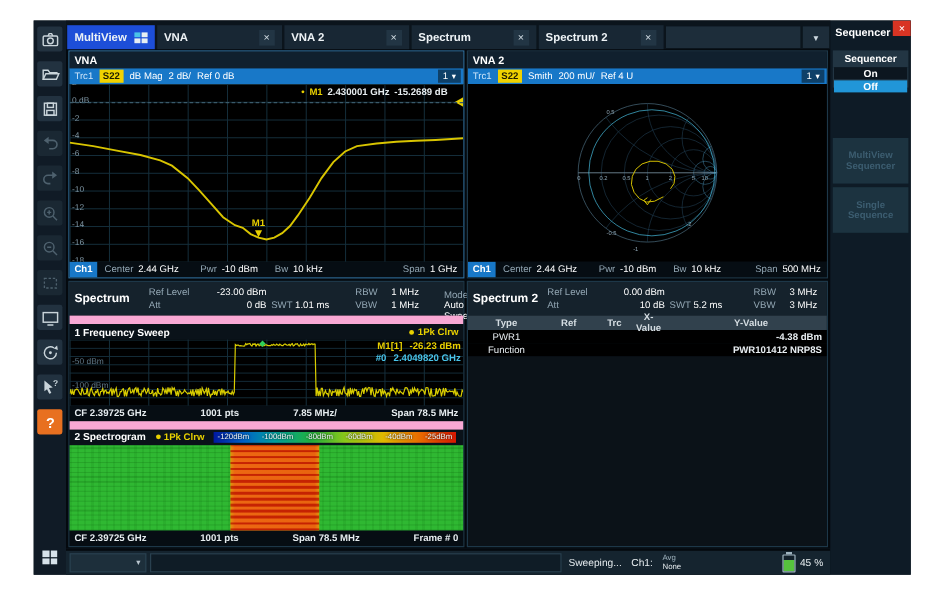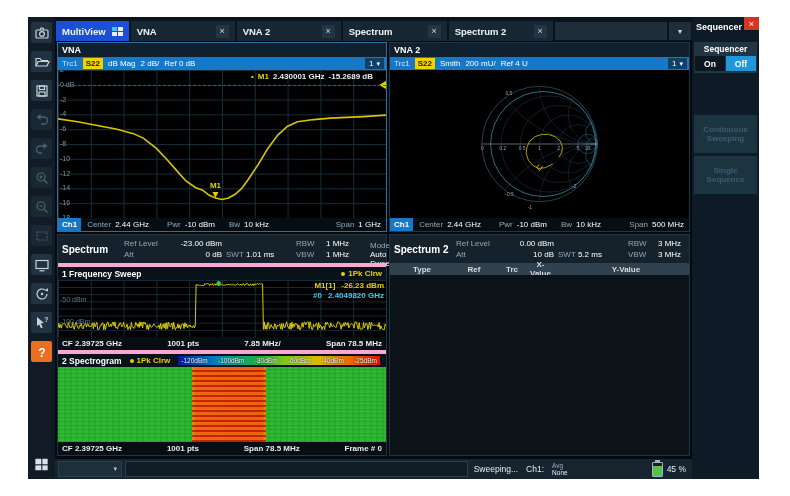--- a/index.html
+++ b/index.html
@@ -66,21 +66,21 @@
   .fg{display:flex;}
   
   .spec-header{height:26px;background:#15222c;display:flex;align-items:center;flex:none;padding:1px 4px;gap:6px;}
   .spec-title{font-size:10px;font-weight:bold;color:#fff;width:56px;flex:none;}
   .spec-info{flex:1;display:grid;grid-template-columns:40px 54px 66px 26px 40px 1fr;
              grid-auto-rows:11px;font-size:8px;align-items:center;column-gap:4px;}
   .si-l{color:#93a7b4;}
   .si-v{color:#fff;}
   .si-r{text-align:right;}
   .view-bar{height:13px;background:#0a1219;display:flex;align-items:center;font-size:8.5px;color:#fff;
-            font-weight:bold;padding:0 4px;gap:8px;flex:none;border-top:4px solid #f9a8d4;}
+            font-weight:bold;padding:0 4px;gap:8px;flex:none;border-top:7px solid #f9a8d4;}
   .trace-label{display:flex;align-items:center;gap:3px;color:#e8d000;font-size:8px;font-weight:bold;}
   .trace-label .dot{width:4px;height:4px;background:#e8d000;border-radius:50%;}
   .ml-auto{margin-left:auto;}
   .spec-plot{background-image:linear-gradient(#142e3b 1px,transparent 1px),
              linear-gradient(90deg,#142e3b 1px,transparent 1px);background-size:10% 12.5%;}
   .spec-ylab{position:absolute;left:2px;font-size:7px;color:#5f7787;transform:translateY(-50%);}
   .spec-markers{position:absolute;top:1px;right:2px;font-size:8px;font-weight:bold;line-height:10px;text-align:right;}
   .spec-markers .row{display:flex;justify-content:flex-end;gap:6px;}
   .diamond{position:absolute;font-size:7px;color:#2fd05a;transform:translate(-50%,-50%);}
   .plot-footer{height:13px;background:#060d13;display:flex;align-items:center;justify-content:space-between;
@@ -106,21 +106,21 @@
   .c-y{width:150px;text-align:right;padding-right:4px;flex:none;font-weight:bold;}
   .mt-rest{flex:1;background:#0b1218;}
   
   .seqpanel{width:63px;background:#0e1b26;flex:none;display:flex;flex-direction:column;position:relative;
             padding:0 2px;}
   .seq-close{position:absolute;top:0;right:0;width:15px;height:13px;background:#d83423;color:#fff;
              font-size:9px;display:flex;align-items:center;justify-content:center;}
   .seq-title{margin:5px 0 10px 2px;font-size:9px;font-weight:bold;color:#fff;}
   .seq-onoff-label{font-size:8.5px;font-weight:bold;color:#fff;text-align:center;height:14px;line-height:14px;
                    background:#223543;}
-  .seq-onoff{display:flex;height:15px;gap:1px;background:#223543;padding:0 1px 2px;}
+  .seq-onoff{display:flex;height:15px;gap:1px;background:#223543;padding:0 1px 2px;flex-direction:column;}
   .seq-on{flex:1;background:#0c161f;color:#fff;font-size:8.5px;font-weight:bold;display:flex;
           align-items:center;justify-content:center;}
   .seq-off{flex:1;background:#2196d8;color:#fff;font-size:8.5px;font-weight:bold;display:flex;
            align-items:center;justify-content:center;}
   .softkey{min-height:34px;background:#1c3340;color:#3c5d70;font-size:8px;font-weight:bold;display:flex;
            align-items:center;justify-content:center;text-align:center;padding:2px;margin-bottom:3px;}
   .softkey.first{margin-top:42px;}
   
   .statusbar{height:20px;background:#15242f;display:flex;align-items:center;flex:none;
              border-top:2px solid #04090e;font-size:8.5px;color:#e6ecef;}
@@ -508,20 +508,34 @@
           </div>
         </div>
         <div class="mtable">
           <div class="mt-head">
             <span class="c-type">Type</span>
             <span class="c-ref">Ref</span>
             <span class="c-trc">Trc</span>
             <span class="c-x">X-Value</span>
             <span class="c-y" style="text-align:center">Y-Value</span>
           </div>
+          <div class="mt-row">
+            <span class="c-type">PWR1</span>
+            <span class="c-ref"></span>
+            <span class="c-trc"></span>
+            <span class="c-x"></span>
+            <span class="c-y">-4.38 dBm</span>
+          </div>
+          <div class="mt-row">
+            <span class="c-type">Function</span>
+            <span class="c-ref"></span>
+            <span class="c-trc"></span>
+            <span class="c-x"></span>
+            <span class="c-y">PWR101412 NRP8S</span>
+          </div>
         </div>
         <div class="mt-rest"></div>
       </section>
     </div>
 
     <div class="statusbar">
       <div class="sb-left">
         <span>▾</span>
       </div>
       <div class="sb-field"></div>
@@ -544,16 +558,16 @@
   <aside class="seqpanel">
     <div class="seq-close">
       <span>×</span>
     </div>
     <div class="seq-title">Sequencer</div>
     <div class="seq-onoff-label">Sequencer</div>
     <div class="seq-onoff">
       <span class="seq-on">On</span>
       <span class="seq-off">Off</span>
     </div>
-    <div class="softkey first">Continuous Sweeping</div>
+    <div class="softkey first">MultiView Sequencer</div>
     <div class="softkey">Single Sequence</div>
   </aside>
 </div>
 
 </body></html>

